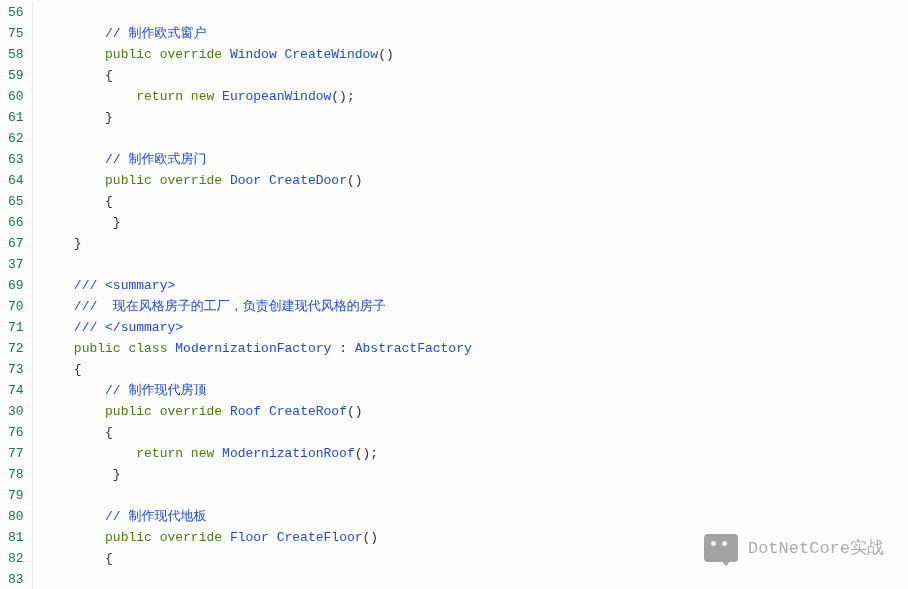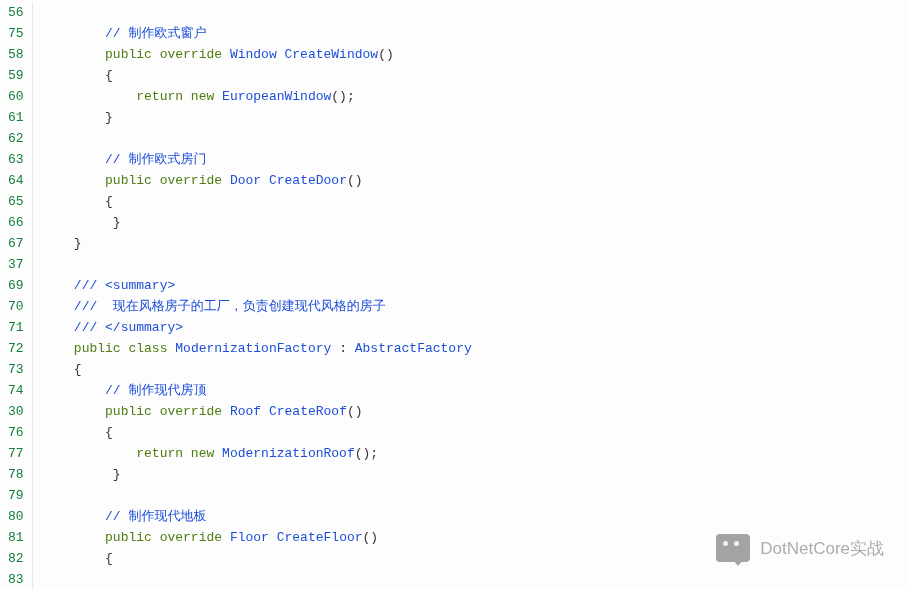--- a/index.html
+++ b/index.html
@@ -66,21 +66,21 @@
     .wm-tail {
       position: absolute;
       bottom: -4px; right: 7px;
       width: 0; height: 0;
       border-left: 5px solid transparent;
       border-right: 5px solid transparent;
       border-top: 6px solid #5a5a5a;
     }
     .wm-text {
       color: #6a6a6a;
-      font-family: Liberation Sans, sans-serif;
+      font-family: Liberation Mono, monospace;
       font-size: 17px;
       font-weight: 500;
     }
   </style>
 </head>
 <body>
 
 <div class="code-container">
   <div class="gutter">
       <div class="code-line">56</div>

